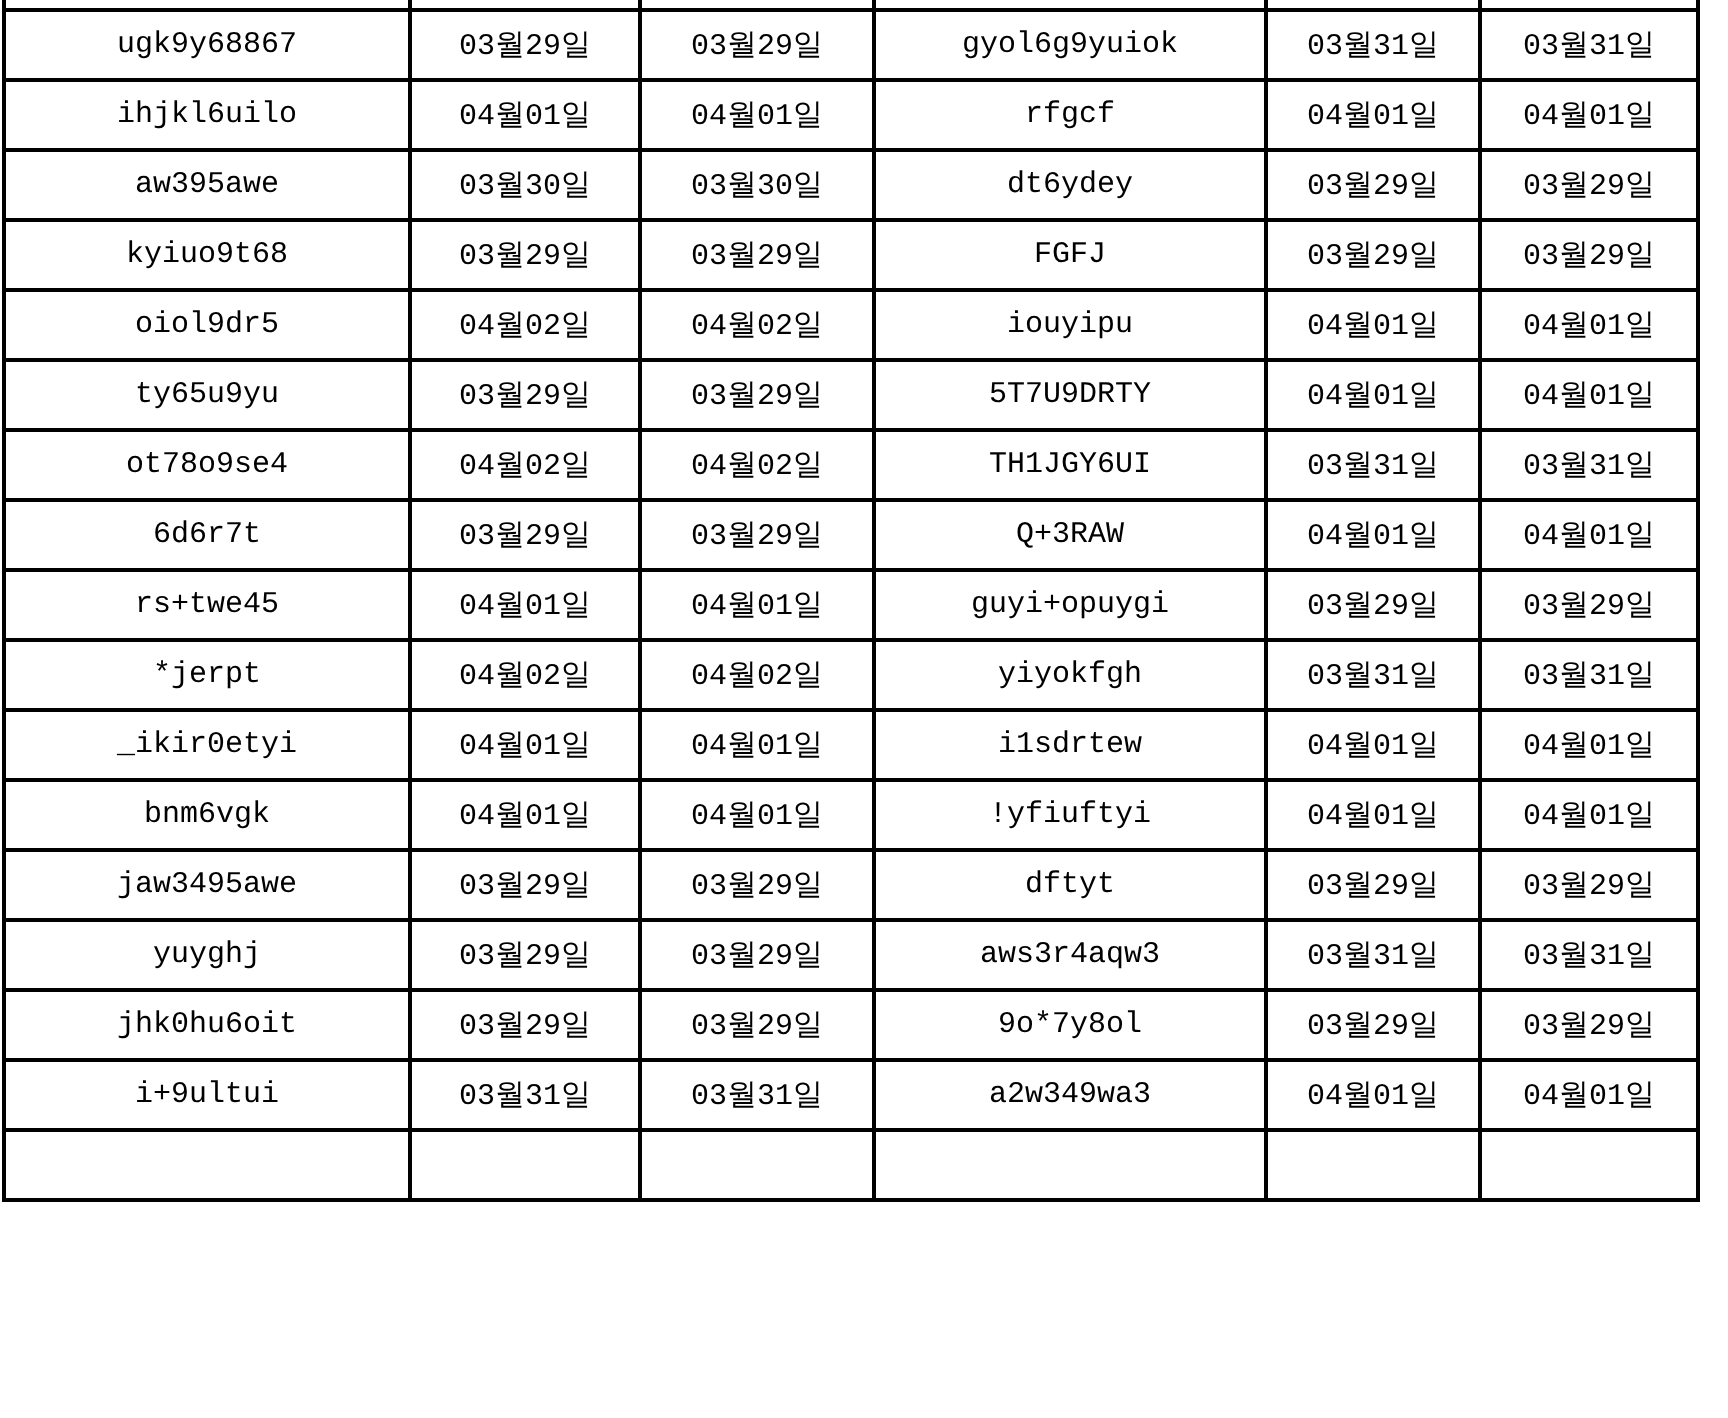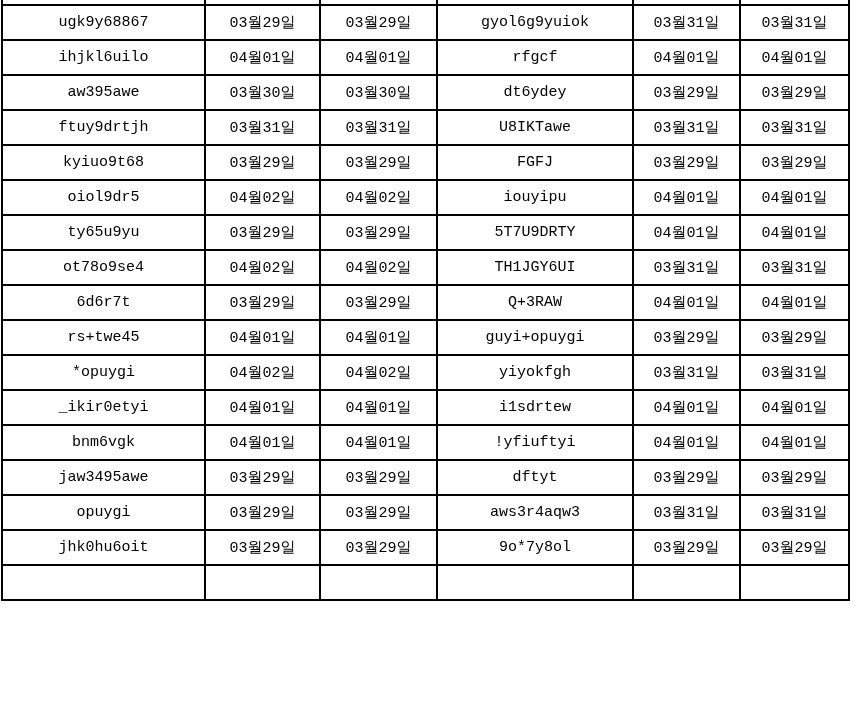--- a/index.html
+++ b/index.html
@@ -78,28 +78,20 @@
         </tr>
         <tr>
           <td>aw395awe</td>
           <td>03월30일</td>
           <td>03월30일</td>
           <td>dt6ydey</td>
           <td>03월29일</td>
           <td>03월29일</td>
         </tr>
         <tr>
-          <td>ftuy9drtjh</td>
-          <td>03월31일</td>
-          <td>03월31일</td>
-          <td>U8IKTawe</td>
-          <td>03월31일</td>
-          <td>03월31일</td>
-        </tr>
-        <tr>
           <td>kyiuo9t68</td>
           <td>03월29일</td>
           <td>03월29일</td>
           <td>FGFJ</td>
           <td>03월29일</td>
           <td>03월29일</td>
         </tr>
         <tr>
           <td>oiol9dr5</td>
           <td>04월02일</td>
@@ -134,21 +126,21 @@
         </tr>
         <tr>
           <td>rs+twe45</td>
           <td>04월01일</td>
           <td>04월01일</td>
           <td>guyi+opuygi</td>
           <td>03월29일</td>
           <td>03월29일</td>
         </tr>
         <tr>
-          <td>*opuygi</td>
+          <td>*jerpt</td>
           <td>04월02일</td>
           <td>04월02일</td>
           <td>yiyokfgh</td>
           <td>03월31일</td>
           <td>03월31일</td>
         </tr>
         <tr>
           <td>_ikir0etyi</td>
           <td>04월01일</td>
           <td>04월01일</td>
@@ -166,34 +158,42 @@
         </tr>
         <tr>
           <td>jaw3495awe</td>
           <td>03월29일</td>
           <td>03월29일</td>
           <td>dftyt</td>
           <td>03월29일</td>
           <td>03월29일</td>
         </tr>
         <tr>
-          <td>opuygi</td>
+          <td>yuyghj</td>
           <td>03월29일</td>
           <td>03월29일</td>
           <td>aws3r4aqw3</td>
           <td>03월31일</td>
           <td>03월31일</td>
         </tr>
         <tr>
           <td>jhk0hu6oit</td>
           <td>03월29일</td>
           <td>03월29일</td>
           <td>9o*7y8ol</td>
           <td>03월29일</td>
           <td>03월29일</td>
+        </tr>
+        <tr>
+          <td>i+9ultui</td>
+          <td>03월31일</td>
+          <td>03월31일</td>
+          <td>a2w349wa3</td>
+          <td>04월01일</td>
+          <td>04월01일</td>
         </tr>
         <tr>
           <td></td>
           <td></td>
           <td></td>
           <td></td>
           <td></td>
           <td></td>
         </tr>
       </tbody>

